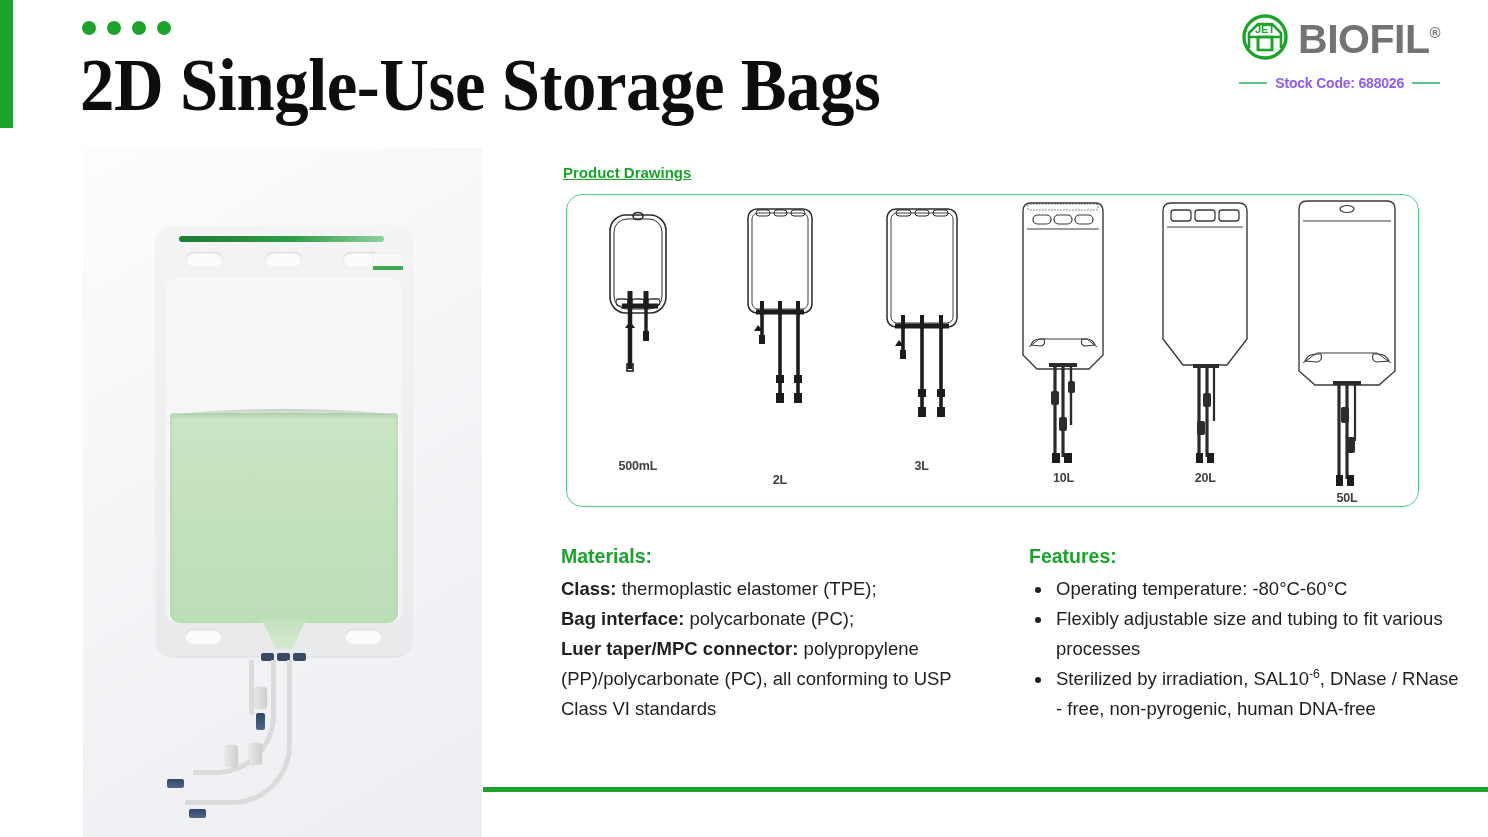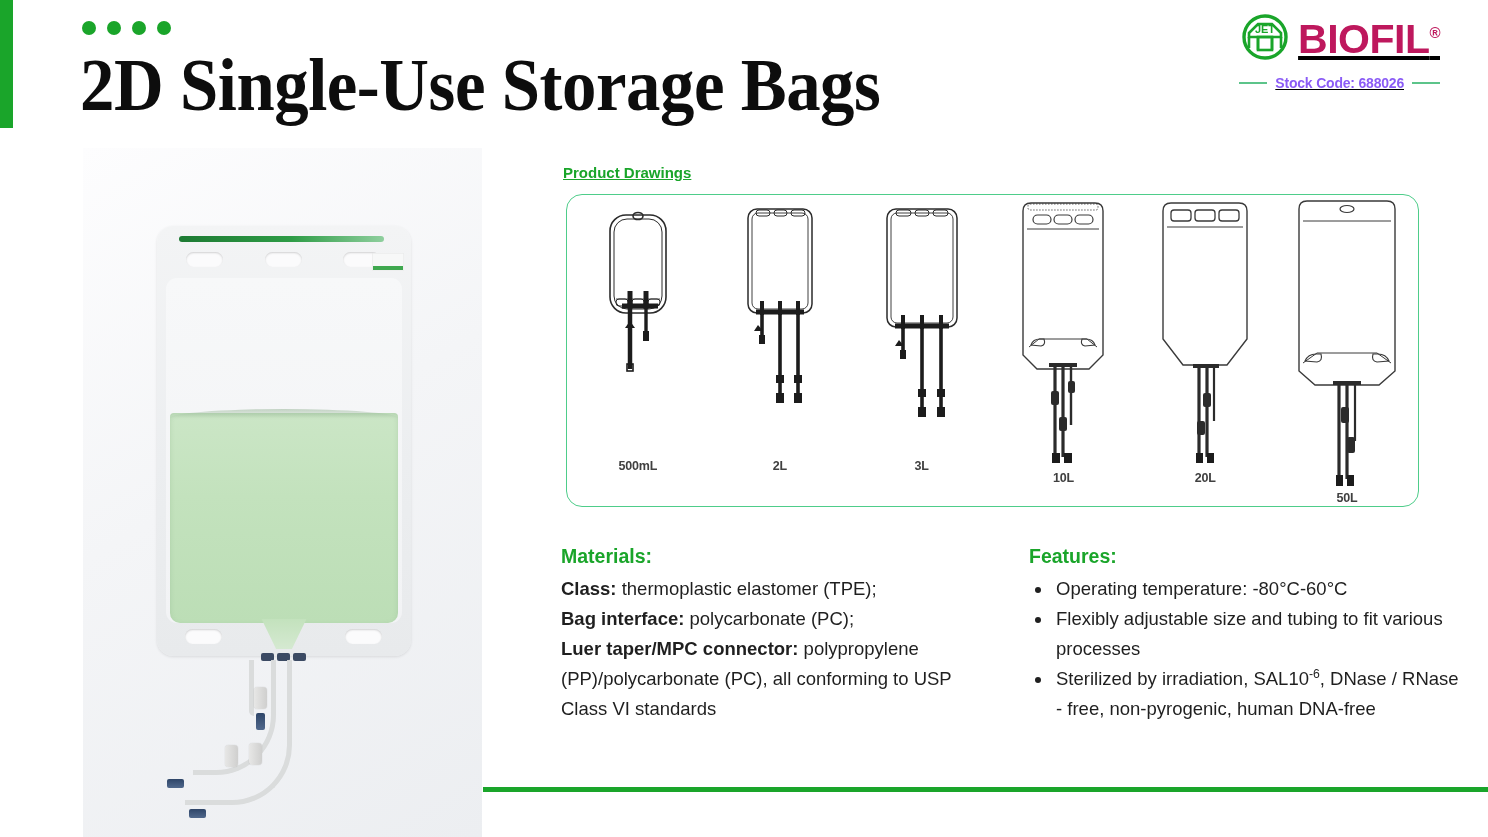--- a/index.html
+++ b/index.html
@@ -16,24 +16,24 @@
   .dot{width:14px;height:14px;border-radius:50%;background:#1aa52a;}
   .page-title{
     position:absolute;left:80px;top:48px;width:980px;
     font-family:"Liberation Serif", serif;
     font-weight:700;font-size:74px;line-height:1.0;letter-spacing:-0.5px;
     color:#0d0d0d;white-space:nowrap;
     transform:scaleX(0.93);transform-origin:left center;
   }
 
   
-  .brand{position:absolute;right:48px;top:14px;width:300px;text-decoration:underline;}
+  .brand{position:absolute;right:48px;top:14px;width:300px;}
   .brand-row{display:flex;align-items:center;justify-content:flex-end;gap:10px;}
   .brand-name{
-    font-size:41px;font-weight:700;color:#be185d;letter-spacing:-0.5px;
+    font-size:41px;font-weight:700;color:#737373;letter-spacing:-0.5px;
     position:relative;line-height:1;
   }
   .brand-name .reg{font-size:15px;vertical-align:super;font-weight:600;}
   .stock-line{
     display:flex;align-items:center;justify-content:flex-end;gap:8px;
     margin-top:11px;color:#8b5cf6;font-size:14px;font-weight:600;letter-spacing:-0.2px;
   }
   .stock-line .rule{width:28px;height:2px;background:#5cc48a;}
 
   
@@ -196,21 +196,21 @@
           <path d="M28 100 V160" stroke-width="4.5"></path>
           <path d="M44 100 V128" stroke-width="3.4"></path>
           <path d="M28 112 l-5 7 h10 z" fill="#1c1c1c" stroke="none"></path>
           <rect x="41" y="122" width="6" height="10" fill="#1c1c1c" stroke="none"></rect>
           <rect x="25" y="155" width="6" height="7" fill="none" stroke-width="1.6"></rect>
         </g>
       </svg>
       <div class="size-label">500mL</div>
     </div>
 
-    <div class="bag-cell" style="padding-top:8px;">
+    <div class="bag-cell" style="padding-top:8px;gap:14px;">
       <svg width="80" height="256" viewBox="0 0 80 256">
         <g fill="none" stroke="#2b2b2b" stroke-width="1.5">
           <rect x="8" y="6" width="64" height="104" rx="9"></rect>
           <rect x="12" y="10" width="56" height="96" rx="6" stroke-width="0.9"></rect>
           <rect x="16" y="7" width="14" height="6" rx="3" stroke-width="1"></rect>
           <rect x="34" y="7" width="13" height="6" rx="3" stroke-width="1"></rect>
           <rect x="51" y="7" width="14" height="6" rx="3" stroke-width="1"></rect>
         </g>
         <g stroke="#1c1c1c" fill="none">
           <path d="M22 98 V112" stroke-width="4"></path>

